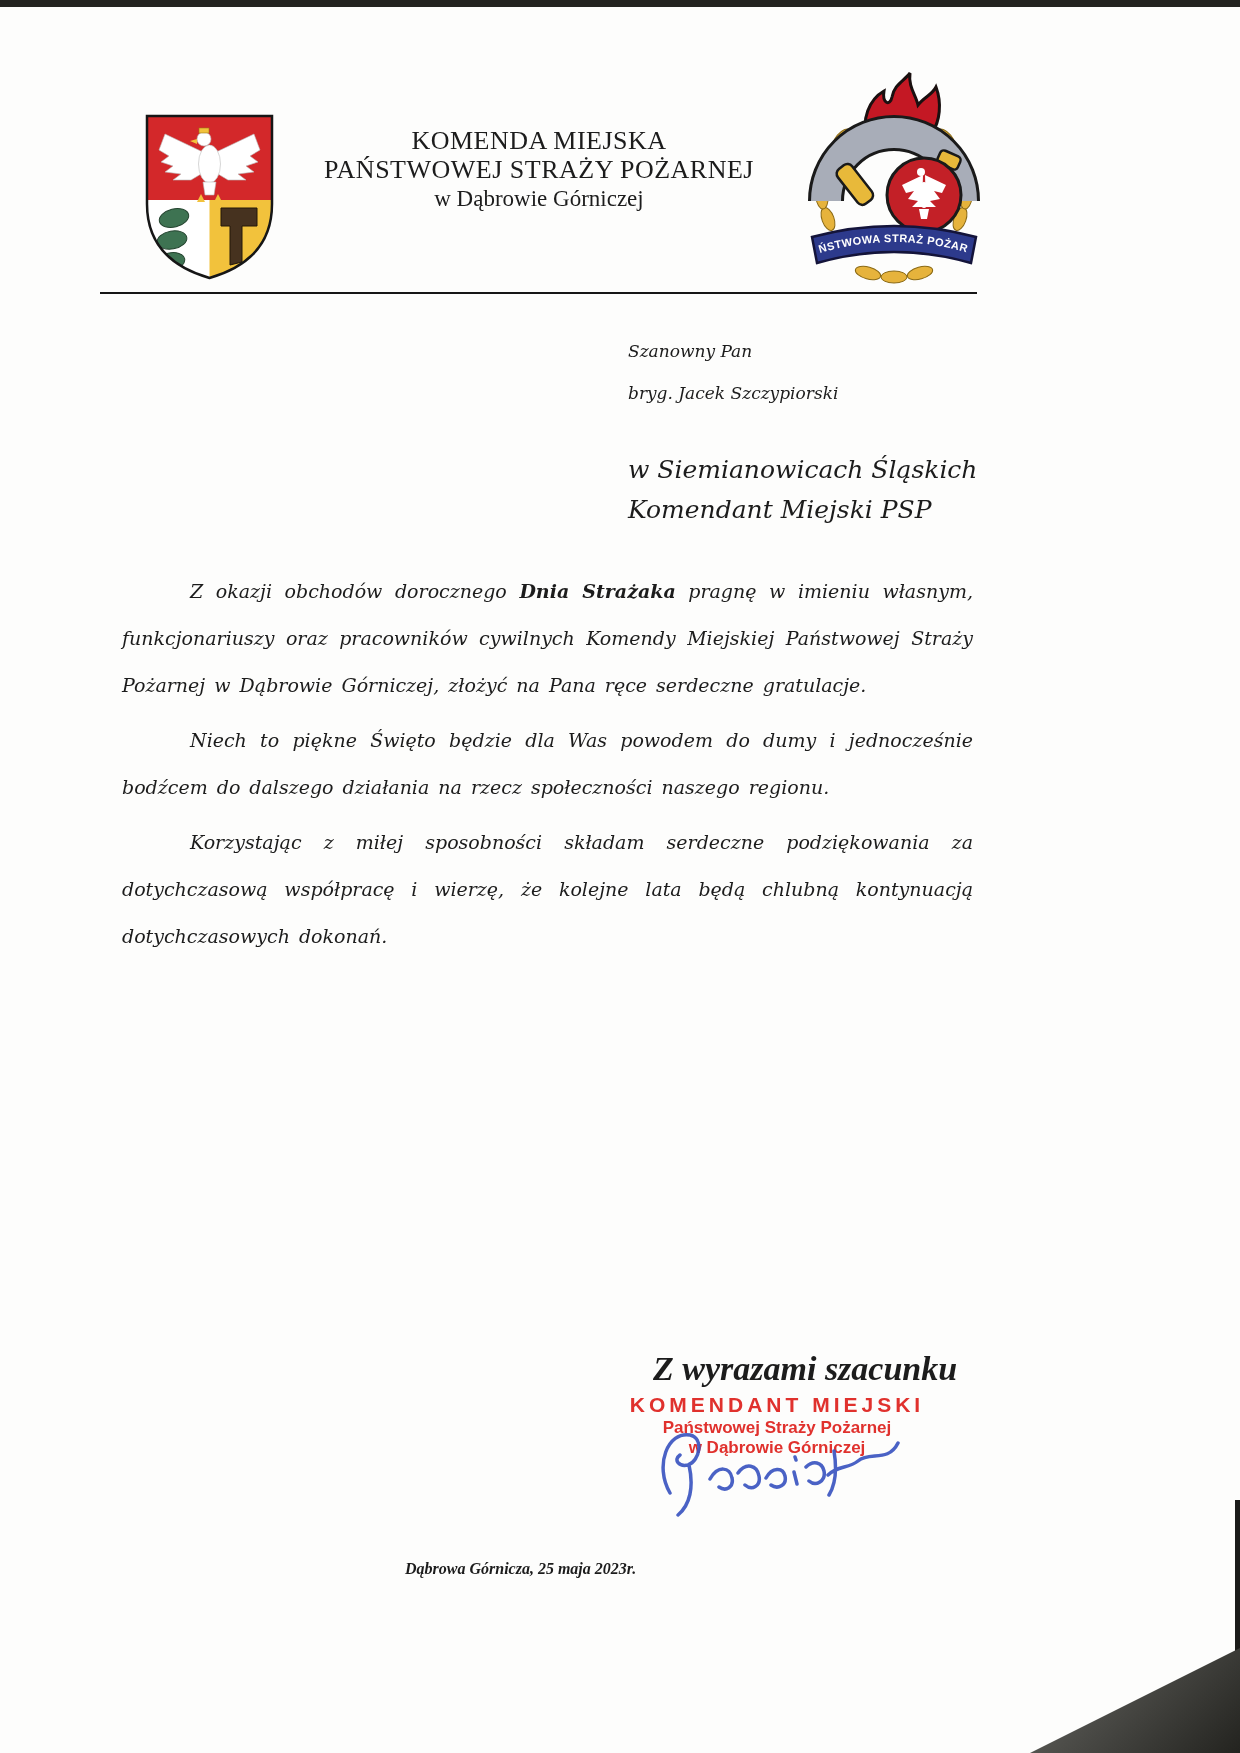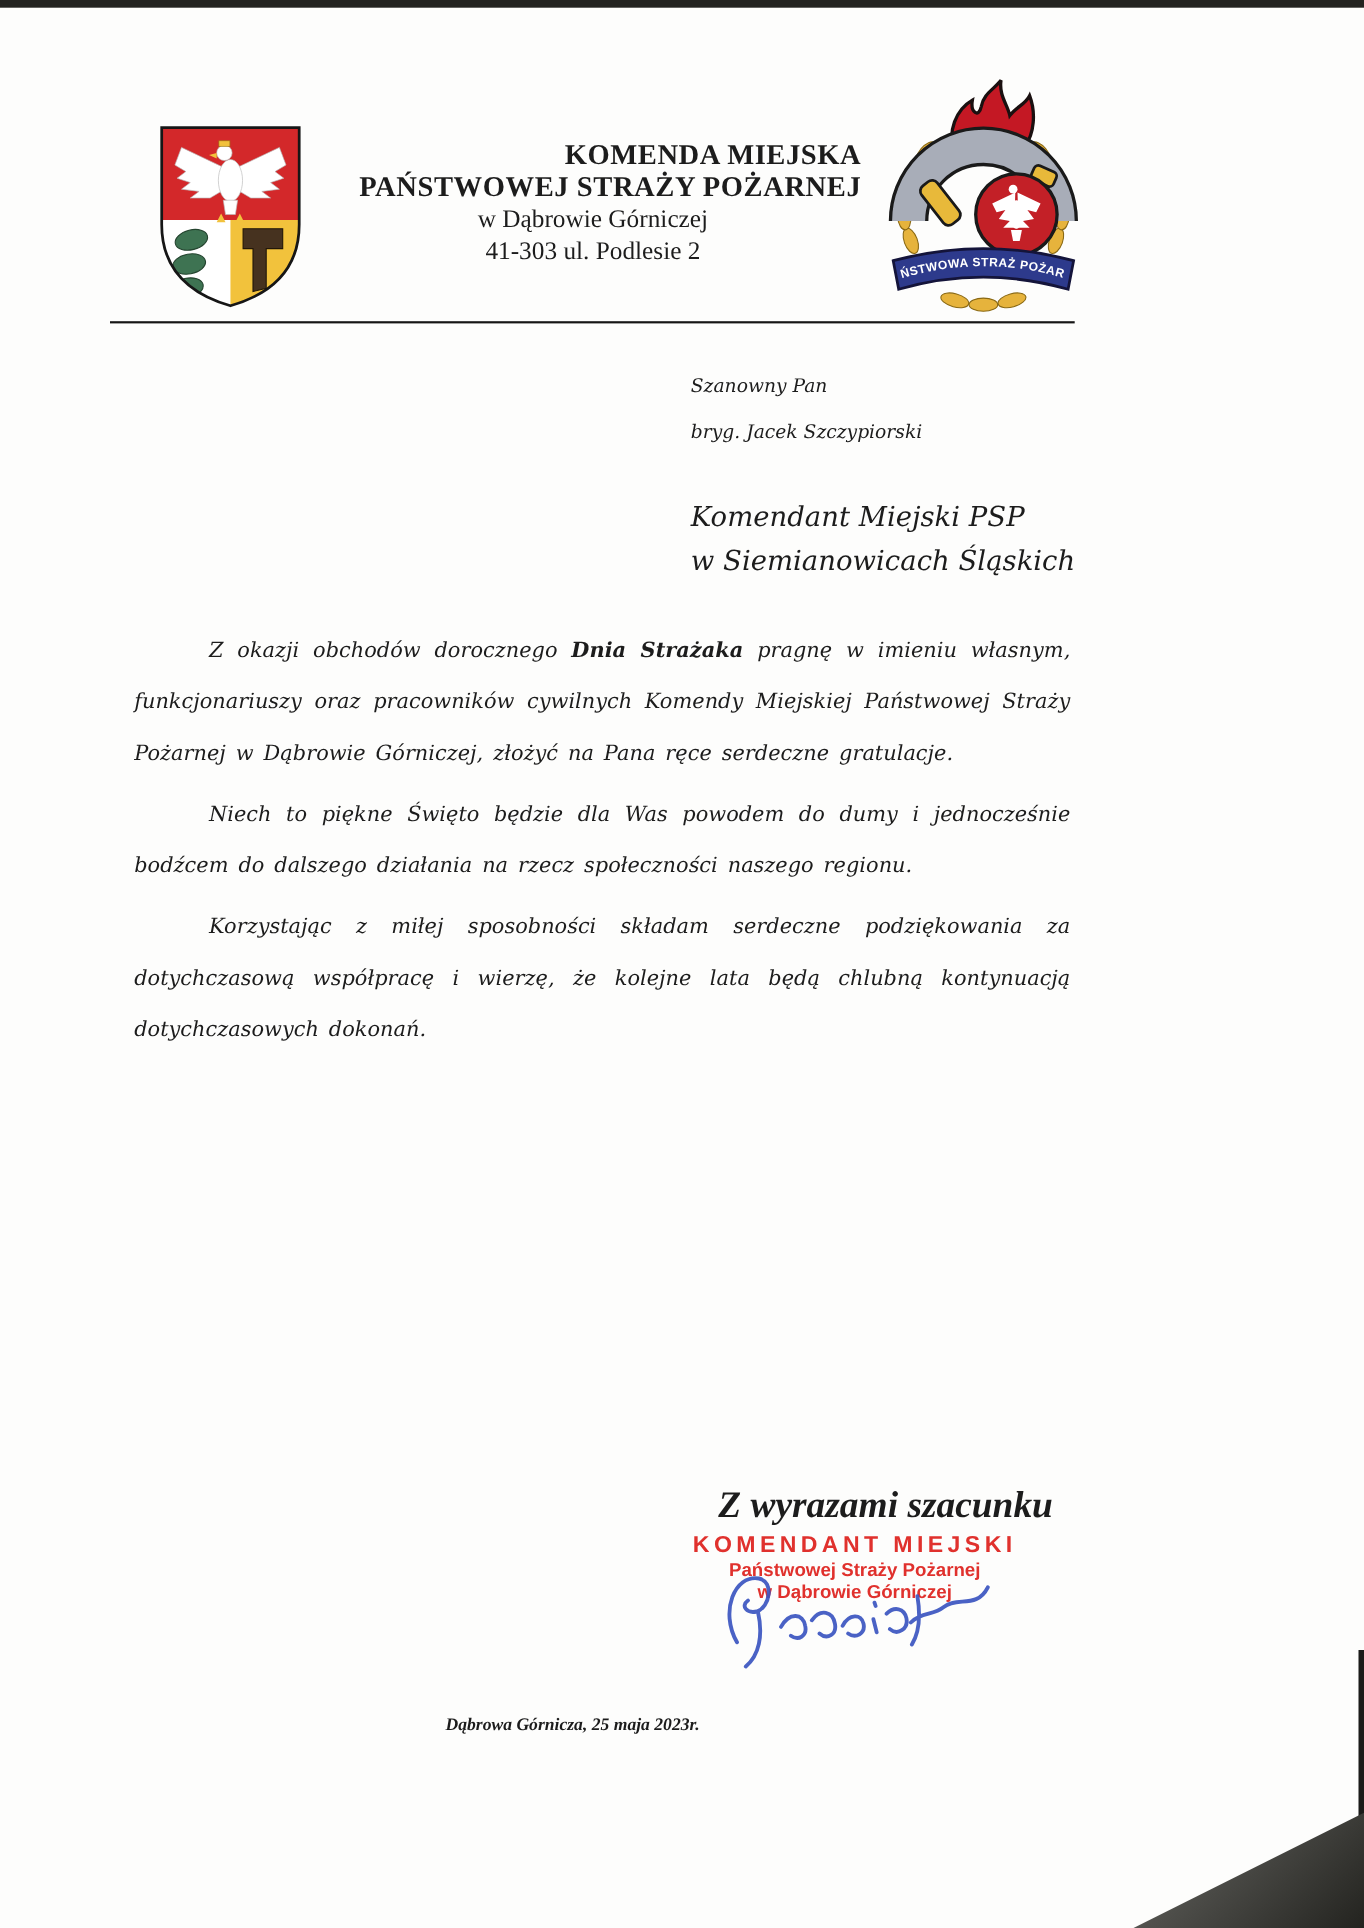--- a/index.html
+++ b/index.html
@@ -12,21 +12,21 @@
   .scan-top-bar{position:absolute;top:0;left:0;width:100%;height:7px;background:#232320;}
   .scan-right-edge{position:absolute;top:1500px;right:0;width:5px;height:253px;background:#1b1b19;}
   .scan-corner{
     position:absolute;left:1030px;top:1648px;width:210px;height:105px;
     background:linear-gradient(135deg,#6a6a66,#23231f);
     clip-path:polygon(100% 0,100% 100%,0 100%);
   }
   
   .coat{position:absolute;left:143px;top:112px;width:133px;height:170px;}
   .org{position:absolute;left:295px;top:126px;width:488px;text-align:center;line-height:29px;}
-  .org .l1,.org .l2{font-weight:bold;font-size:26px;letter-spacing:.5px;text-align:right;}
+  .org .l1,.org .l2{font-weight:normal;font-size:26px;letter-spacing:.5px;}
   .org .l3,.org .l4{font-size:23px;}
   .psp{position:absolute;left:798px;top:68px;width:192px;height:220px;}
   .rule{position:absolute;left:100px;top:292px;width:877px;height:2px;background:#161616;}
   
   .script{font-family:"DejaVu Serif","Liberation Serif",serif;font-style:italic;}
   .addr1{position:absolute;left:628px;top:330px;font-size:17px;line-height:42px;}
   .addr2{position:absolute;left:628px;top:450px;font-size:25px;line-height:40px;}
   .body-text{
     position:absolute;left:122px;top:568px;width:851px;
     font-size:19px;line-height:47px;text-align:justify;word-spacing:3px;
@@ -86,21 +86,20 @@
         <polygon points="78,96 114,96 114,114 99,114 99,150 87,153 87,114 78,114"></polygon>
       </g>
     </g>
     <path d="M4,4 H129 V92 Q129 148 66.5 166 Q4 148 4 92 Z" fill="none" stroke="#161616" stroke-width="2.5"></path>
   </svg>
 
   <div class="org">
     <div class="l1">KOMENDA MIEJSKA</div>
     <div class="l2">PAŃSTWOWEJ STRAŻY POŻARNEJ</div>
     <div class="l3">w Dąbrowie Górniczej</div>
-    <div class="l4">41-303 ul. Podlesie 2</div>
   </div>
 
   <svg class="psp" viewBox="0 0 192 218">
 
     <g fill="#e6b33c" stroke="#8a6914" stroke-width="1">
       <ellipse cx="30" cy="150" rx="12" ry="6" transform="rotate(70 30 150)"></ellipse>
       <ellipse cx="24" cy="128" rx="12" ry="6" transform="rotate(85 24 128)"></ellipse>
       <ellipse cx="26" cy="106" rx="12" ry="6" transform="rotate(100 26 106)"></ellipse>
       <ellipse cx="33" cy="86" rx="12" ry="6" transform="rotate(115 33 86)"></ellipse>
       <ellipse cx="44" cy="70" rx="12" ry="6" transform="rotate(130 44 70)"></ellipse>
@@ -142,22 +141,22 @@
     </text>
   </svg>
 
   <div class="rule"></div>
 
   <div class="addr1 script">
     <div>Szanowny Pan</div>
     <div>bryg. Jacek Szczypiorski</div>
   </div>
   <div class="addr2 script">
+    <div>w Siemianowicach Śląskich</div>
     <div>Komendant Miejski PSP</div>
-    <div>w Siemianowicach Śląskich</div>
   </div>
 
   <div class="body-text script">
     <p><span>Z okazji obchodów dorocznego </span><span class="b">Dnia Strażaka</span><span> pragnę w imieniu własnym, funkcjonariuszy oraz pracowników cywilnych Komendy Miejskiej Państwowej Straży Pożarnej  w Dąbrowie Górniczej, złożyć na Pana ręce serdeczne gratulacje.</span></p>
     <p>Niech to piękne Święto będzie dla Was powodem do dumy i jednocześnie bodźcem do dalszego działania na rzecz społeczności naszego regionu.</p>
     <p>Korzystając z miłej sposobności składam serdeczne podziękowania za dotychczasową współpracę i wierzę, że kolejne lata będą chlubną kontynuacją dotychczasowych dokonań.</p>
   </div>
 
   <div class="closing">Z wyrazami szacunku</div>
 

